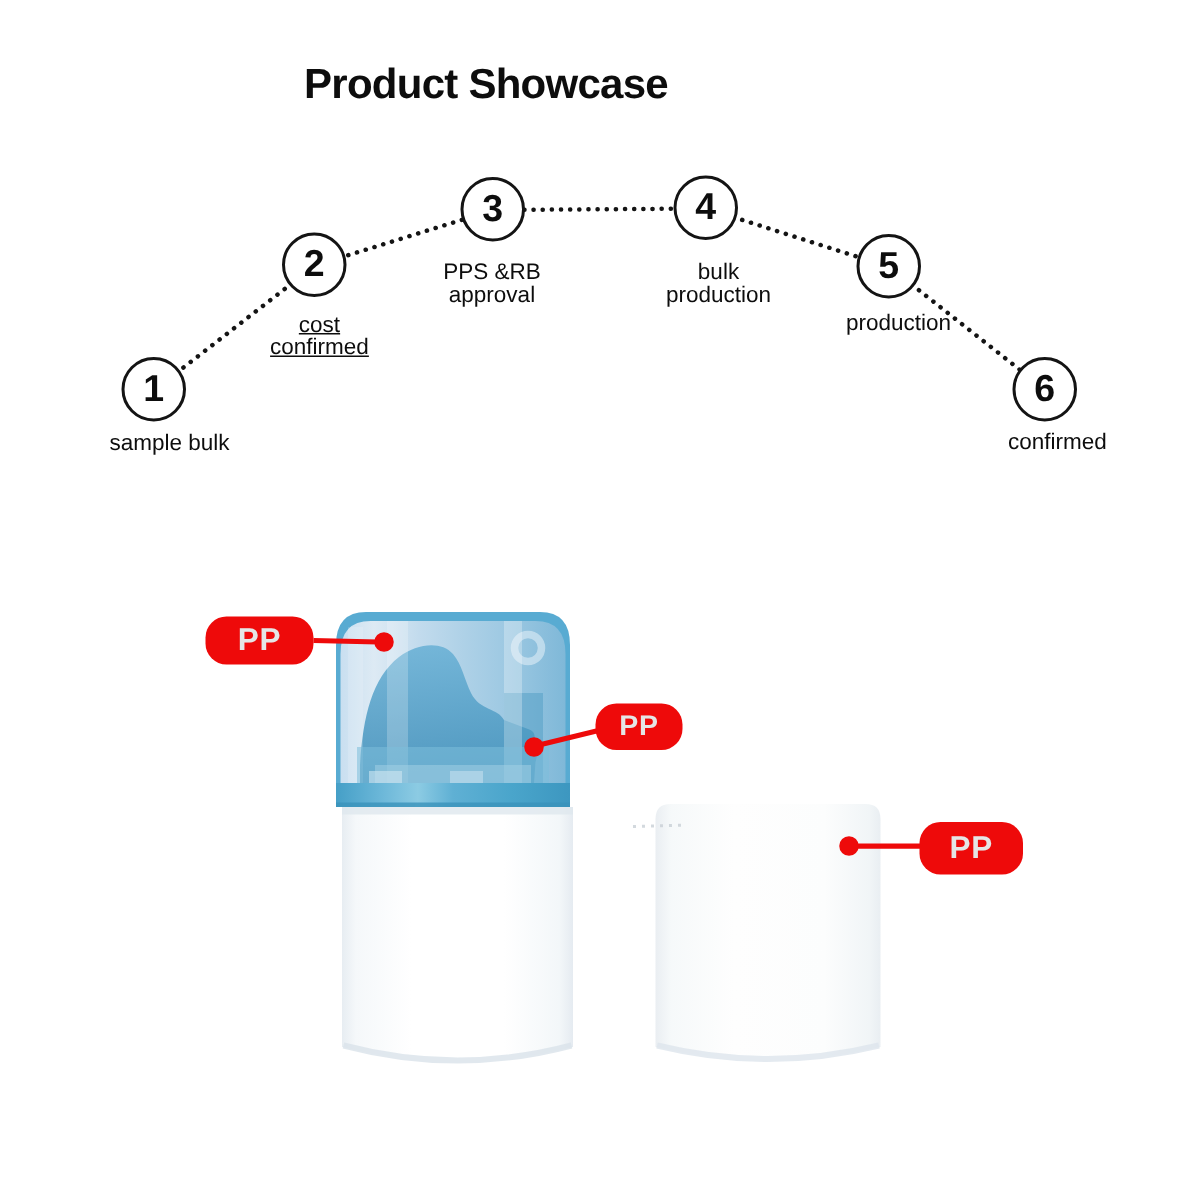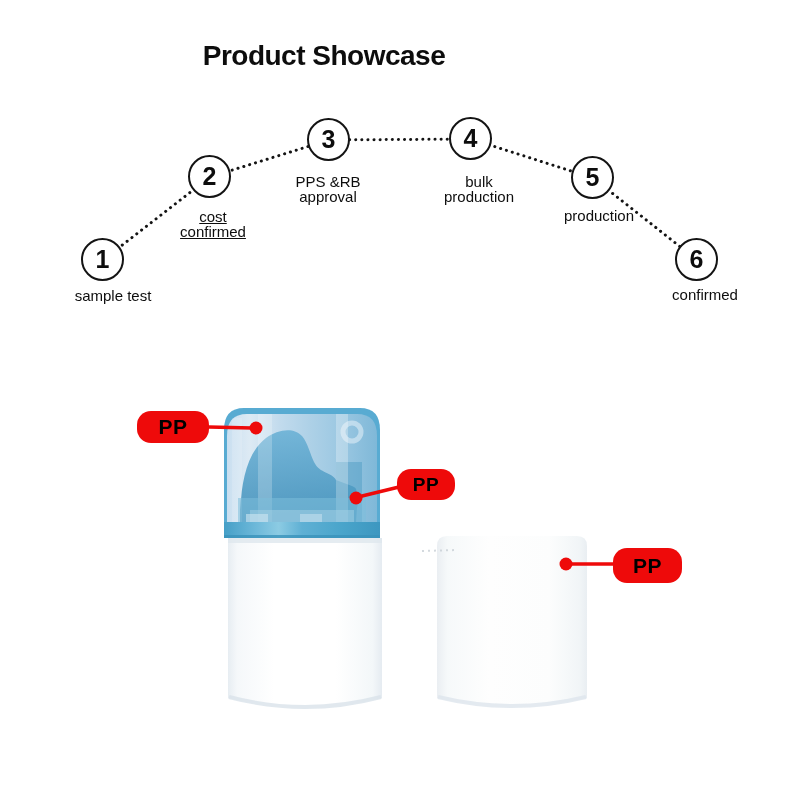--- a/index.html
+++ b/index.html
@@ -19,21 +19,21 @@
     position:absolute;width:43px;height:43px;box-sizing:border-box;
     border:2.5px solid #141414;border-radius:50%;background:#ffffff;
     display:flex;align-items:center;justify-content:center;
     font-size:25px;font-weight:bold;color:#0d0d0d;
   }
   .step-label{
     position:absolute;width:150px;text-align:center;
     font-size:15px;line-height:15px;white-space:pre-line;color:#0d0d0d;
   }
   .pp-badge{
-    position:absolute;background:#ee0a0a;color:#000000;
+    position:absolute;background:#ee0a0a;color:#e5e5e5;
     border-radius:14px;display:flex;align-items:center;justify-content:center;
     font-weight:bold;font-size:21px;letter-spacing:0.5px;
   }
   
   .sc1{left:81px;top:238px;}  .sc2{left:188px;top:155px;}
   .sc3{left:307px;top:118px;} .sc4{left:449px;top:117px;}
   .sc5{left:571px;top:156px;} .sc6{left:675px;top:238px;}
   .sl1{left:38px;top:288px;}  .sl2{left:138px;top:209px;text-decoration:underline;}
   .sl3{left:253px;top:174px;} .sl4{left:404px;top:174px;}
   .sl5{left:524px;top:208px;} .sl6{left:630px;top:287px;}
@@ -150,21 +150,21 @@
 <div class="step-circle sc4">
   <span>4</span>
 </div>
 <div class="step-circle sc5">
   <span>5</span>
 </div>
 <div class="step-circle sc6">
   <span>6</span>
 </div>
 
-<div class="step-label sl1">sample test</div>
+<div class="step-label sl1">sample bulk</div>
 <div class="step-label sl2">cost
 confirmed</div>
 <div class="step-label sl3">PPS &amp;RB
 approval</div>
 <div class="step-label sl4">bulk
 production</div>
 <div class="step-label sl5">production</div>
 <div class="step-label sl6">confirmed</div>
 
 <div class="pp-badge ppb1">PP</div>

